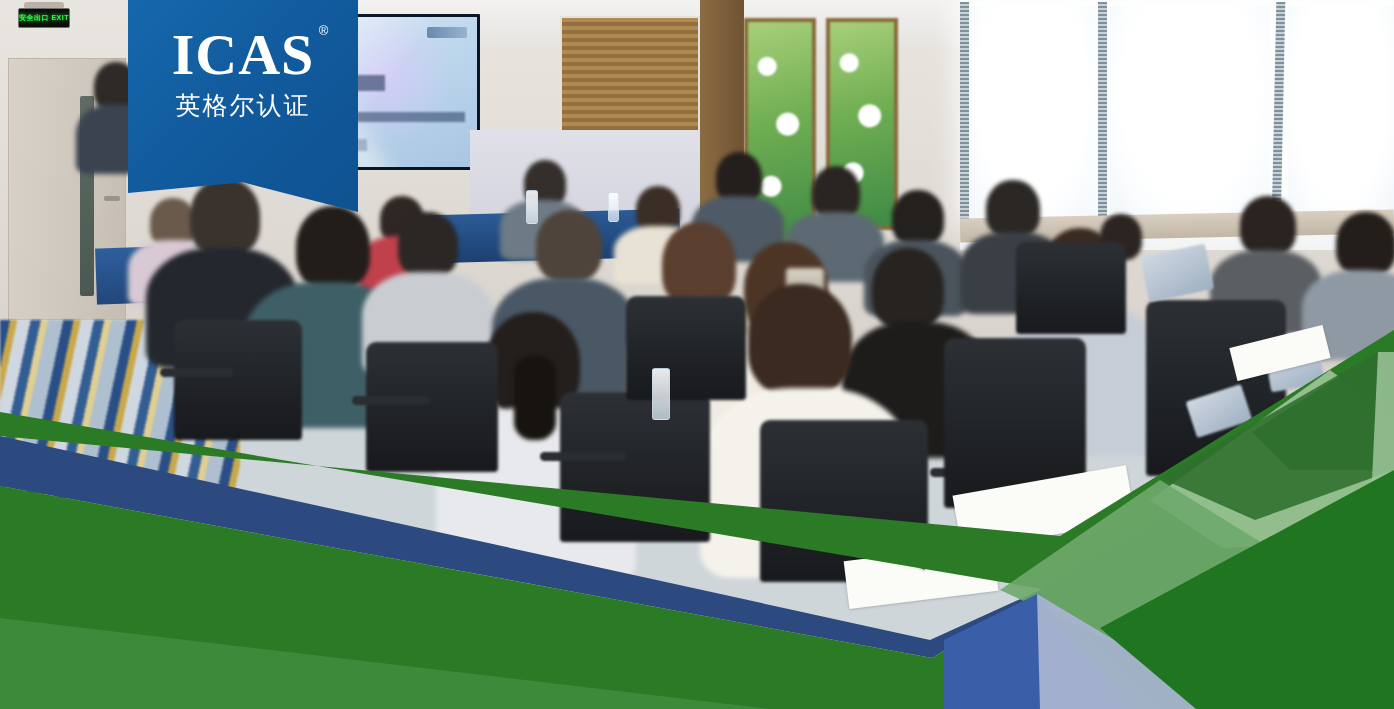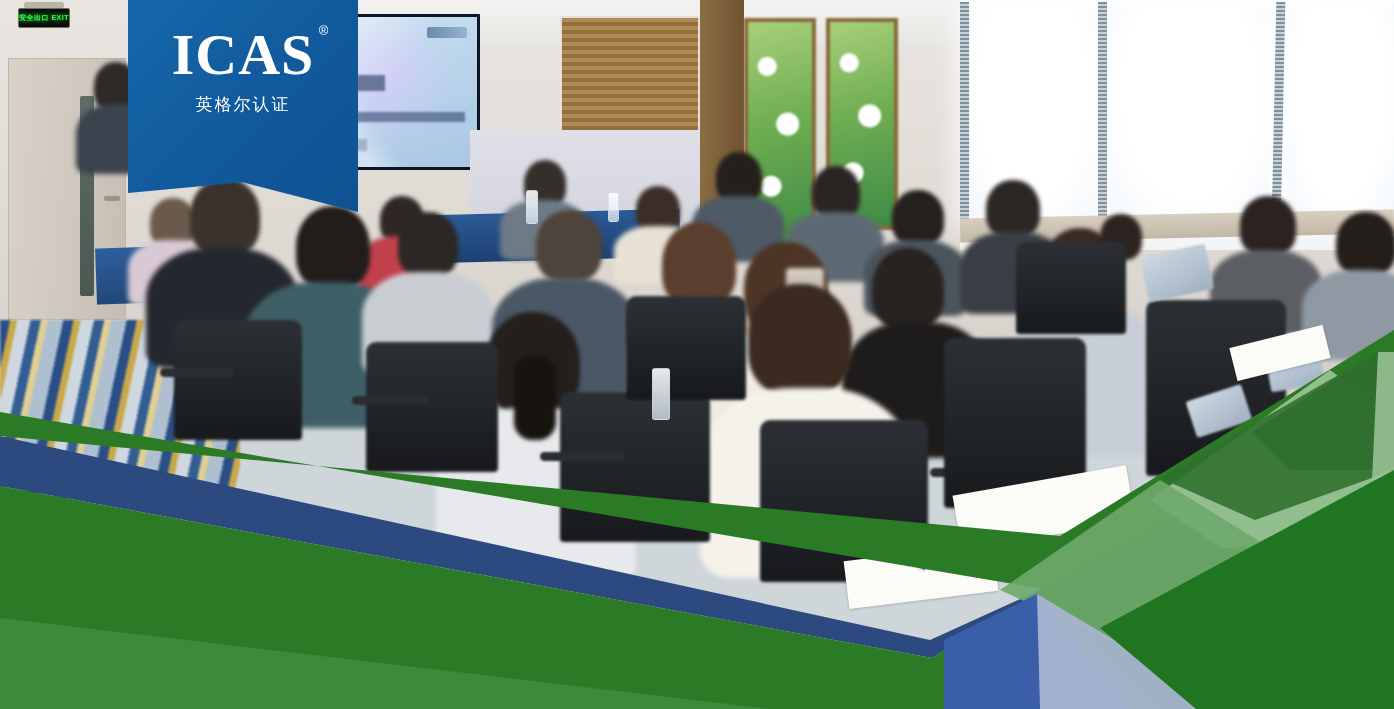--- a/index.html
+++ b/index.html
@@ -208,21 +208,21 @@
     position:relative; color:#ffffff;
     font-family:"Liberation Serif", serif; font-weight:bold;
     font-size:58px; line-height:58px; letter-spacing:1px;
   }
   .logo-reg {
     position:absolute; right:-15px; top:-2px;
     font-family:"Liberation Sans", sans-serif;
     font-size:13px; line-height:13px; font-weight:normal;
   }
   .logo-cn {
-    color:#ffffff; font-size:17px; line-height:30px;
+    color:#ffffff; font-size:25px; line-height:30px;
     letter-spacing:2px; margin-top:6px; font-weight:500;
   }
 </style>
 </head>
 <body>
 
 <div id="banner">
 
   <div class="photo">
 

